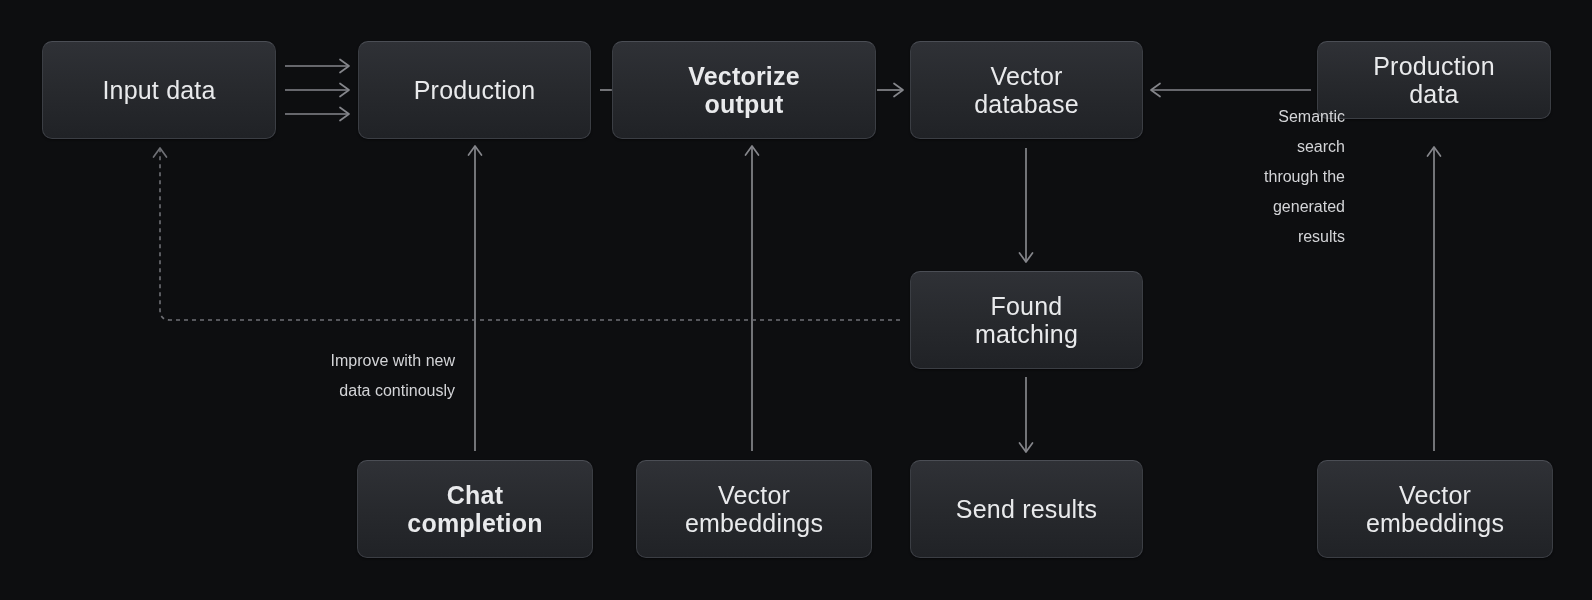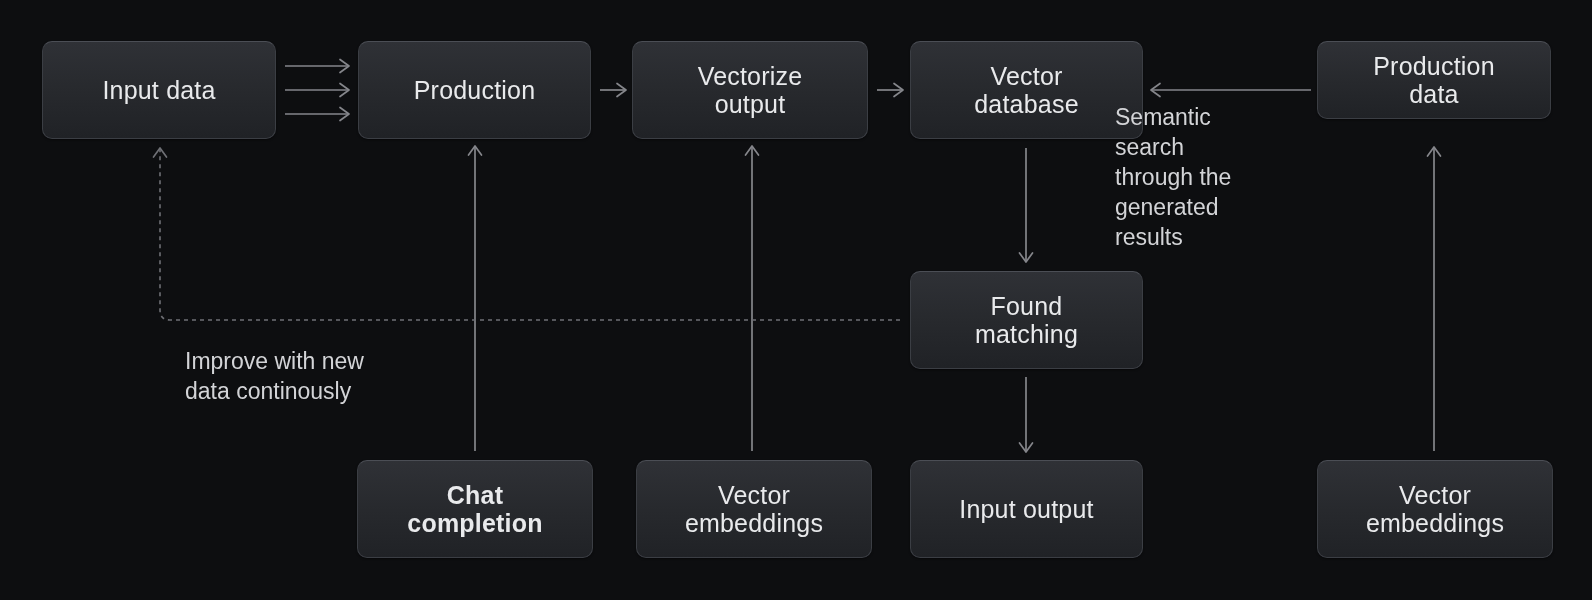--- a/index.html
+++ b/index.html
@@ -33,30 +33,30 @@
     color: #e9eaec;
     letter-spacing: 0.2px;
     background: linear-gradient(180deg, #2f3136 0%, #27292d 52%, #202226 100%);
     border: 1px solid #3b3e44;
     border-top-color: #4b4e55;
     border-radius: 10px;
     box-shadow: 0 1px 2px rgba(0,0,0,0.5);
   }
   .annotation {
     position: absolute;
-    text-align: left;
+    text-align: right;
     white-space: pre-line;
-    font-size: 23px;
+    font-size: 16px;
     line-height: 30px;
     color: #d3d4d7;
   }
   
   #n-input      { left: 42px;   top: 41px;  width: 234px; height: 98px; }
   #n-summarize  { left: 358px;  top: 41px;  width: 233px; height: 98px; }
-  #n-vectorize  { left: 632px;  top: 41px;  width: 236px; height: 98px; }
+  #n-vectorize  { left: 612px;  top: 41px;  width: 264px; height: 98px; font-weight: bold; }
   #n-vectordb   { left: 910px;  top: 41px;  width: 233px; height: 98px; }
   #n-production { left: 1317px; top: 41px;  width: 234px; height: 78px; }
   #n-found      { left: 910px;  top: 271px; width: 233px; height: 98px; }
   #n-chat       { left: 357px;  top: 460px; width: 236px; height: 98px; font-weight: bold; }
   #n-vemb-mid   { left: 636px;  top: 460px; width: 236px; height: 98px; }
   #n-send       { left: 910px;  top: 460px; width: 233px; height: 98px; }
   #n-vemb-right { left: 1317px; top: 460px; width: 236px; height: 98px; }
   
   #a-semantic { left: 1115px; top: 102px; width: 230px; }
   #a-improve  { left: 185px;  top: 329px; width: 270px; margin-top: 17px; }
@@ -116,21 +116,21 @@
 
   <div class="node" id="n-found">Found
 matching</div>
 
   <div class="node" id="n-chat">Chat
 completion</div>
 
   <div class="node" id="n-vemb-mid">Vector
 embeddings</div>
 
-  <div class="node" id="n-send">Input output</div>
+  <div class="node" id="n-send">Send results</div>
 
   <div class="node" id="n-vemb-right">Vector
 embeddings</div>
 
   <div class="annotation" id="a-semantic">Semantic
 search
 through the
 generated
 results</div>
 

